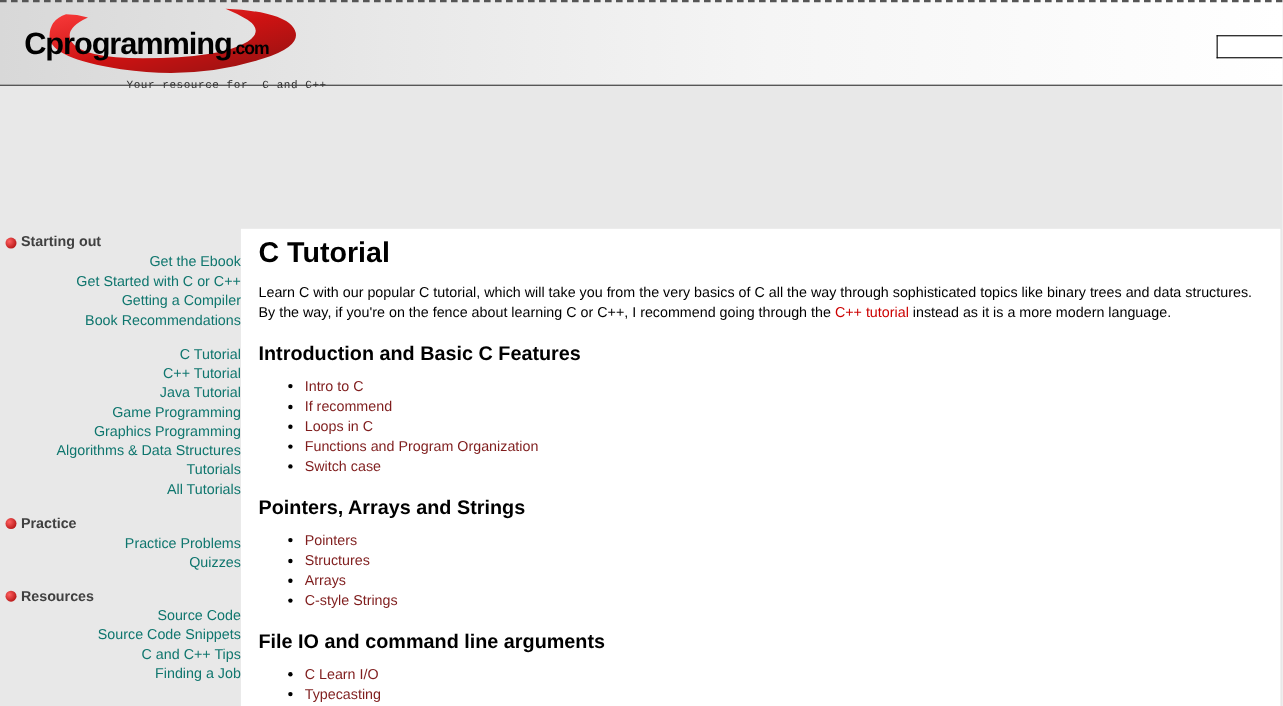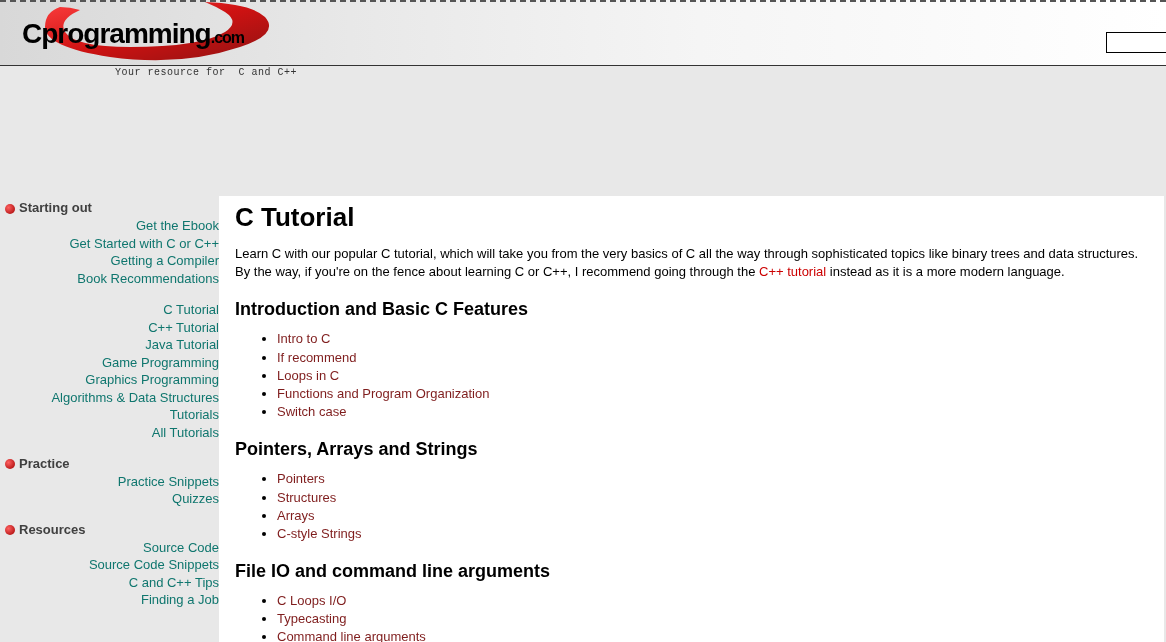--- a/index.html
+++ b/index.html
@@ -1,20 +1,20 @@
 <!DOCTYPE html>
 <html><head>
   <meta charset="utf-8">
   <style>
     * { margin: 0; padding: 0; box-sizing: border-box; }
     body { font-family: Verdana, Arial, sans-serif; font-size: 13px; background: #e8e8e8; }
     
     .header-bar {
       background: linear-gradient(to right, #d8d8d8 0%, #e8e8e8 30%, #f5f5f5 60%, #ffffff 100%);
-      height: 66px;
+      height: 78px;
       border-bottom: 1px solid #333;
       position: relative;
       display: flex;
       justify-content: flex-start;
       align-items: center;
       text-decoration: underline;
     }
     .header-border-top {
       position: absolute;
       top: 0;
@@ -202,21 +202,21 @@
           <a href="#">Game Programming</a>
           <a href="#">Graphics Programming</a>
           <a href="#">Algorithms &amp; Data Structures</a>
           <a href="#">Tutorials</a>
           <a href="#">All Tutorials</a>
         </div>
       </div>
       <div class="nav-section">
         <div class="nav-heading">Practice</div>
         <div class="nav-links">
-          <a href="#">Practice Snippets</a>
+          <a href="#">Practice Problems</a>
           <a href="#">Quizzes</a>
         </div>
       </div>
       <div class="nav-section">
         <div class="nav-heading">Resources</div>
         <div class="nav-links">
           <a href="#">Source Code</a>
           <a href="#">Source Code Snippets</a>
           <a href="#">C and C++ Tips</a>
           <a href="#">Finding a Job</a>
@@ -240,19 +240,19 @@
         </ul>
         <h2>Pointers, Arrays and Strings</h2>
         <ul>
           <li><a href="#">Pointers</a></li>
           <li><a href="#">Structures</a></li>
           <li><a href="#">Arrays</a></li>
           <li><a href="#">C-style Strings</a></li>
         </ul>
         <h2>File IO and command line arguments</h2>
         <ul>
-          <li><a href="#">C Loops I/O</a></li>
+          <li><a href="#">C Learn I/O</a></li>
           <li><a href="#">Typecasting</a></li>
           <li><a href="#">Command line arguments</a></li>
         </ul>
       </div>
   </main>
 </div>
 
 </body></html>

